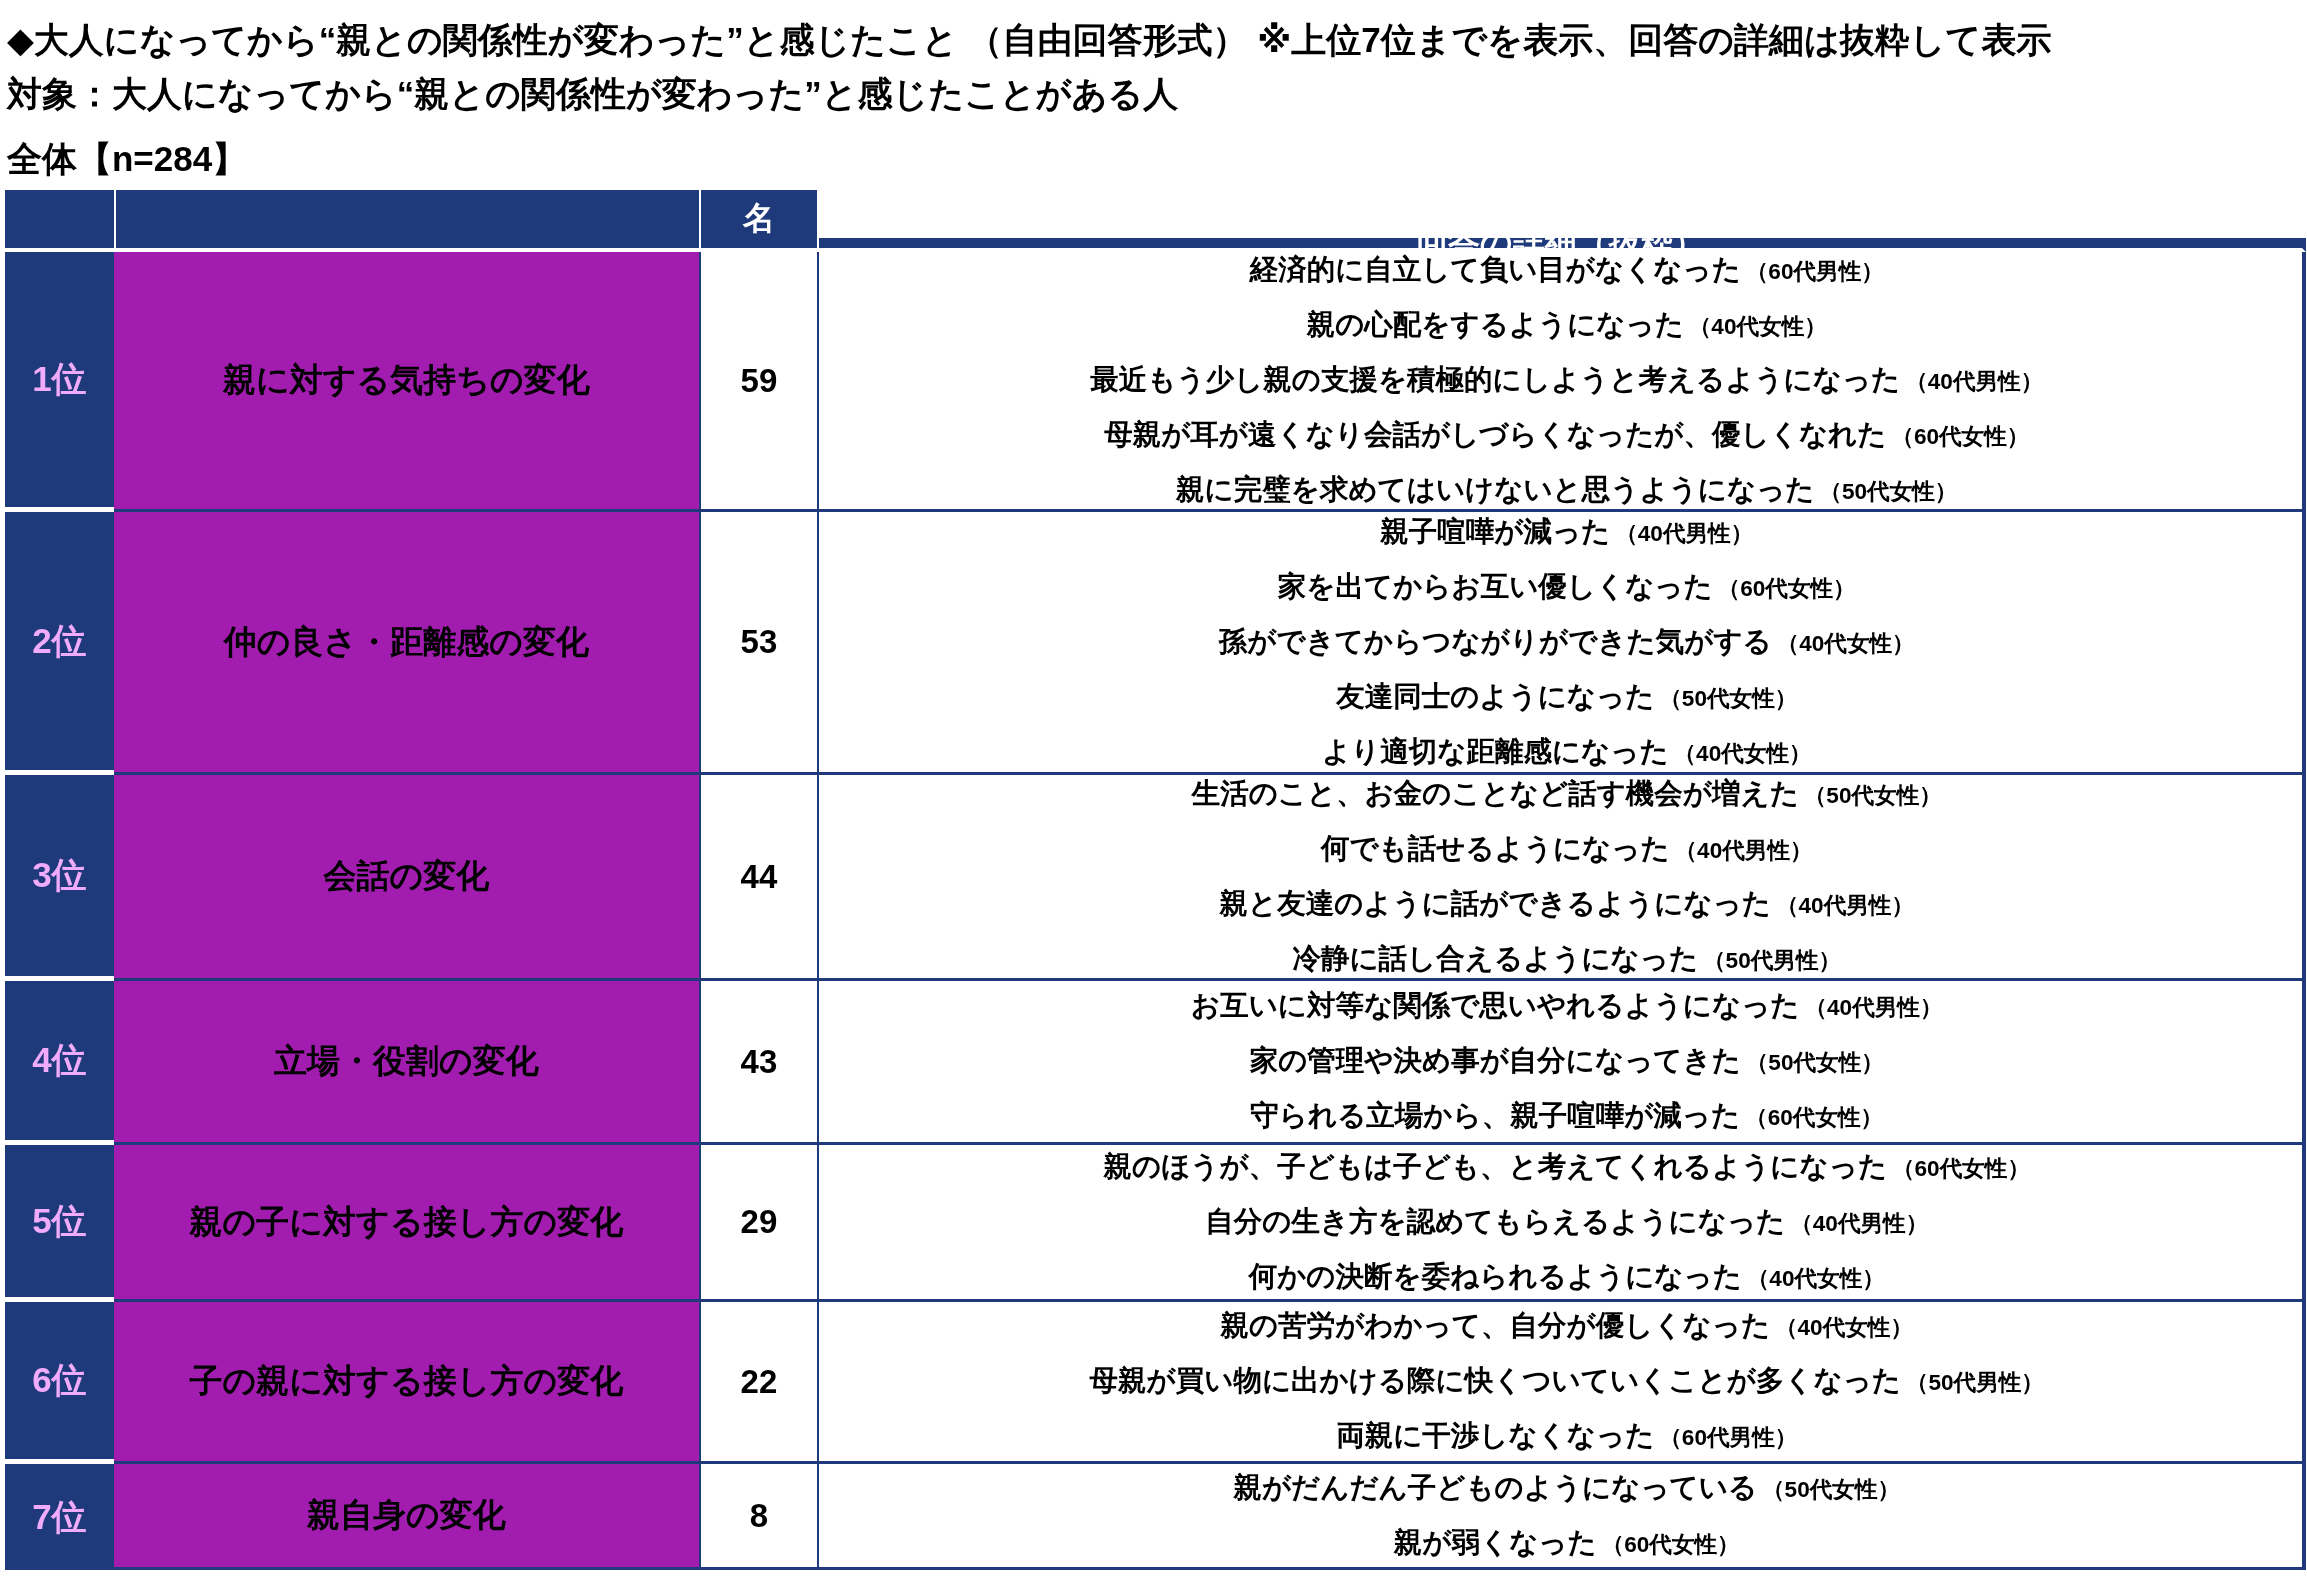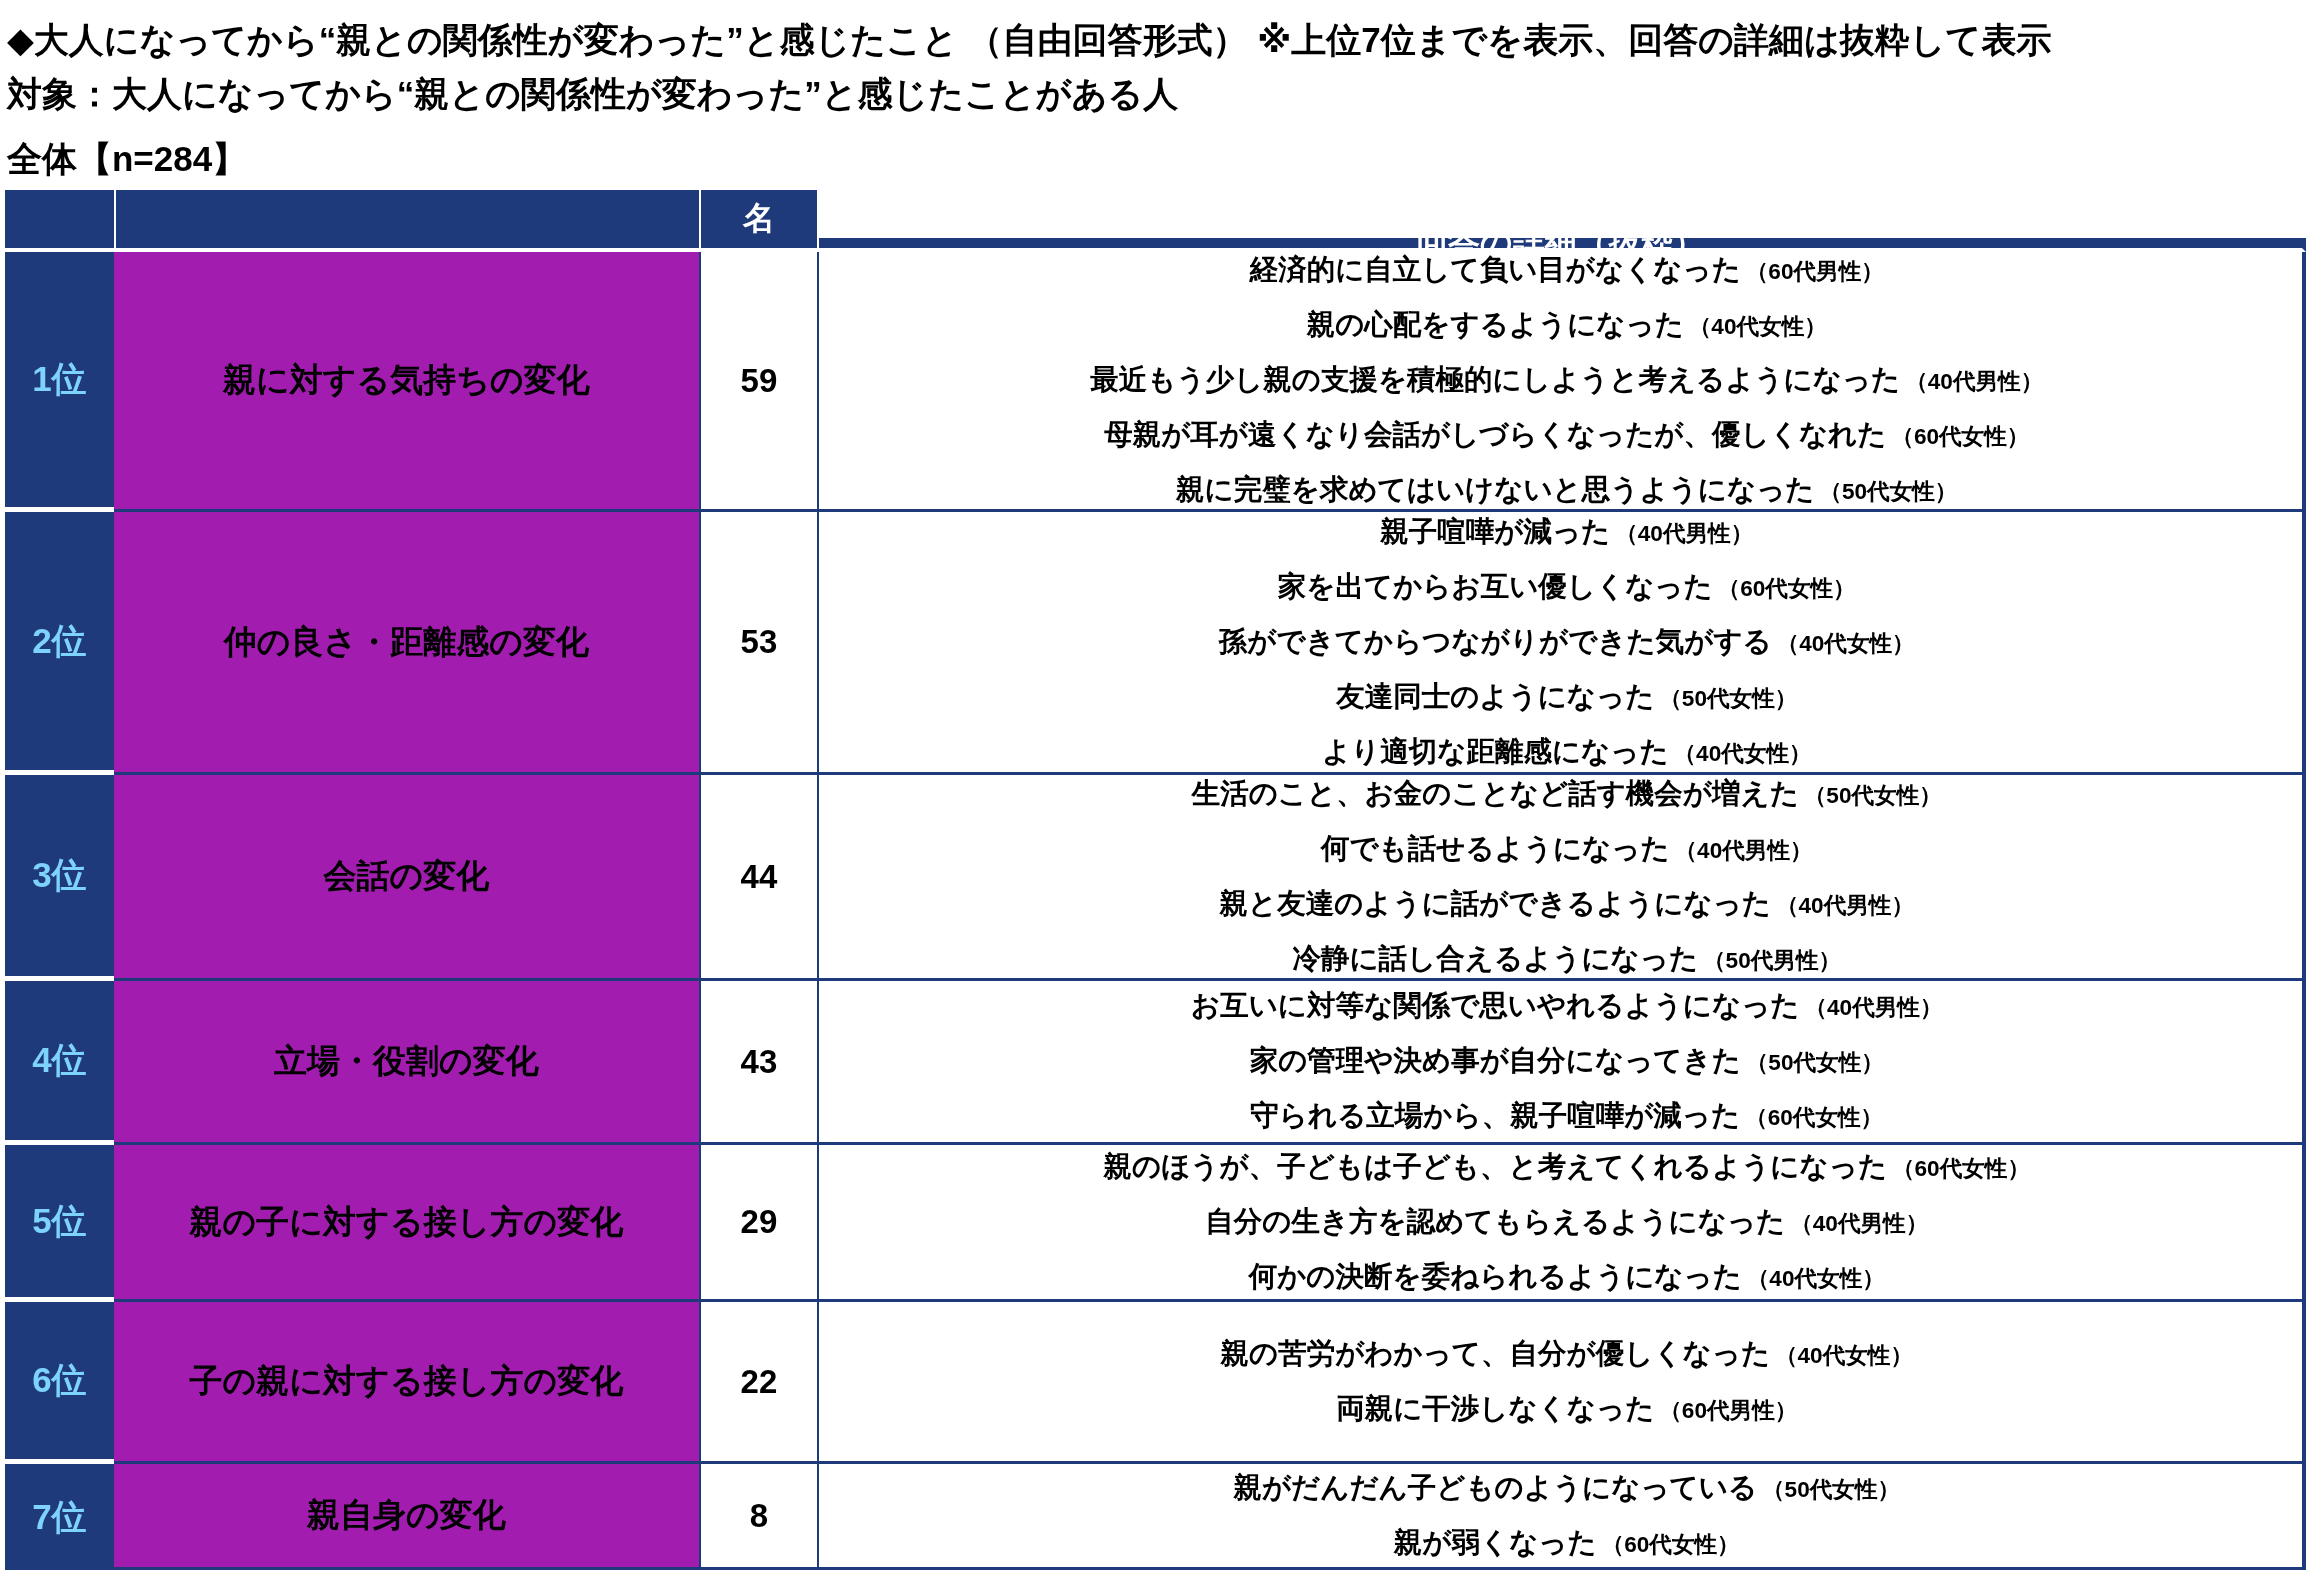--- a/index.html
+++ b/index.html
@@ -22,21 +22,21 @@
     grid-template-rows:62px 260px 263px 206px 164px 157px 162px 106px;
     width:2302px;
   }
   .cell{box-sizing:border-box;display:flex;align-items:center;justify-content:center;}
   
   .hcell{background:#1f3a7a;color:#fff;font-size:32px;border-bottom:4.9px solid #ffffff;}
   .hcell.hcat{border-left:2.9px solid #ffffff;}
   .hcell.hcnt{border-left:2.9px solid #ffffff;}
   .hcell.hdet{border-left:2.9px solid #ffffff;border-right:4.9px solid #1f3a7a;margin-top:48px;}
   
-  .rank-cell{background:#1f3a7a;color:#7dd3fc;font-size:35px;border-bottom:5.9px solid #ffffff;}
+  .rank-cell{background:#1f3a7a;color:#f0abfc;font-size:35px;border-bottom:5.9px solid #ffffff;}
   .rank-cell.last{border-bottom:none;}
   
   .cat-cell{background:#a21caf;font-size:33px;border-bottom:3.9px solid #1f3a7a;text-align:center;}
   .cnt-cell{background:#fff;font-size:33px;border-left:2.9px solid #1f3a7a;border-bottom:3.9px solid #1f3a7a;}
   
   .det-cell{
     background:#fff;border-left:2.9px solid #1f3a7a;border-right:4.9px solid #1f3a7a;
     border-bottom:3.9px solid #1f3a7a;
     flex-direction:column;align-items:center;justify-content:center;
     padding-left:12.8px;
@@ -110,20 +110,21 @@
       <div class="det-line"><span>親のほうが、子どもは子ども、と考えてくれるようになった</span><span class="attr">（60代女性）</span></div>
       <div class="det-line"><span>自分の生き方を認めてもらえるようになった</span><span class="attr">（40代男性）</span></div>
       <div class="det-line"><span>何かの決断を委ねられるようになった</span><span class="attr">（40代女性）</span></div>
     </div>
 
     <div class="cell rank-cell">6位</div>
     <div class="cell cat-cell">子の親に対する接し方の変化</div>
     <div class="cell cnt-cell">22</div>
     <div class="cell det-cell">
       <div class="det-line"><span>親の苦労がわかって、自分が優しくなった</span><span class="attr">（40代女性）</span></div>
+      <div class="det-line"><span>母親が買い物に出かける際に快くついていくことが多くなった</span><span class="attr">（50代男性）</span></div>
       <div class="det-line"><span>両親に干渉しなくなった</span><span class="attr">（60代男性）</span></div>
     </div>
 
     <div class="cell rank-cell last">7位</div>
     <div class="cell cat-cell">親自身の変化</div>
     <div class="cell cnt-cell">8</div>
     <div class="cell det-cell">
       <div class="det-line"><span>親がだんだん子どものようになっている</span><span class="attr">（50代女性）</span></div>
       <div class="det-line"><span>親が弱くなった</span><span class="attr">（60代女性）</span></div>
     </div>

